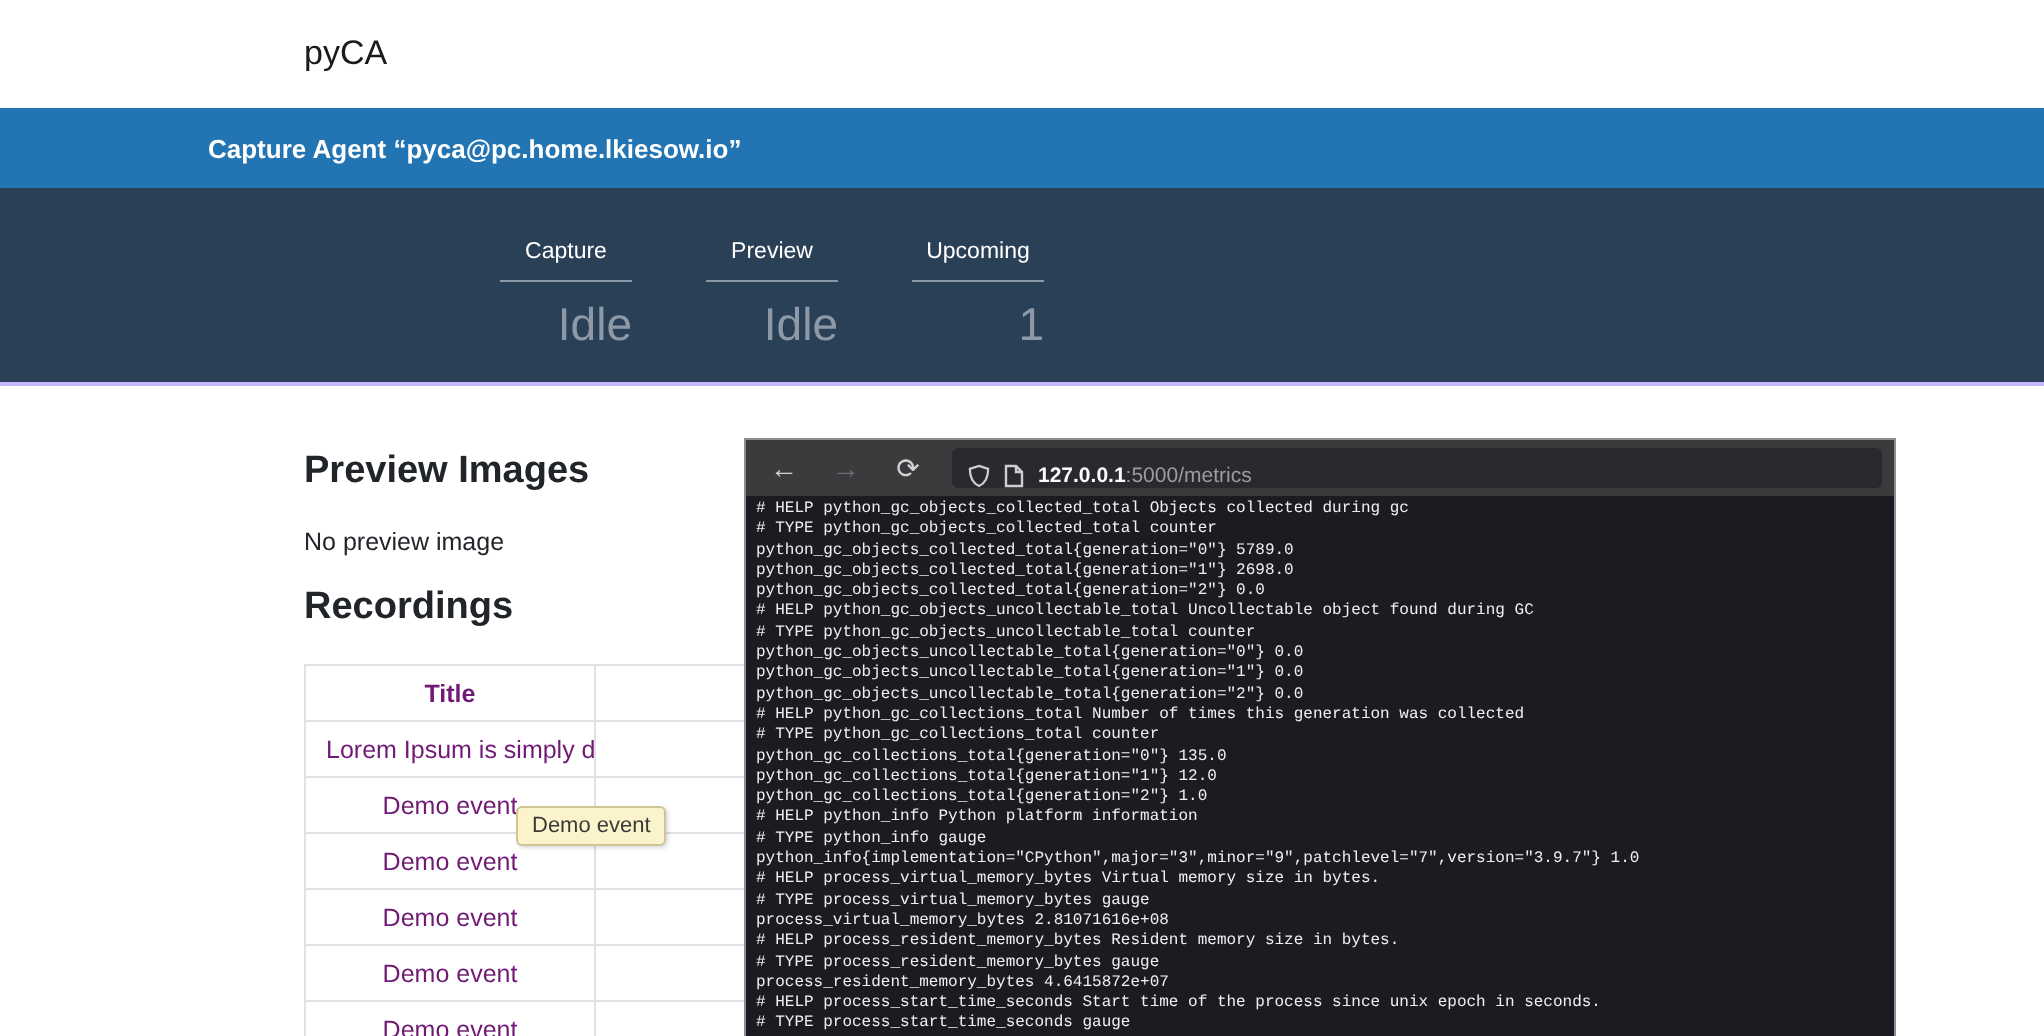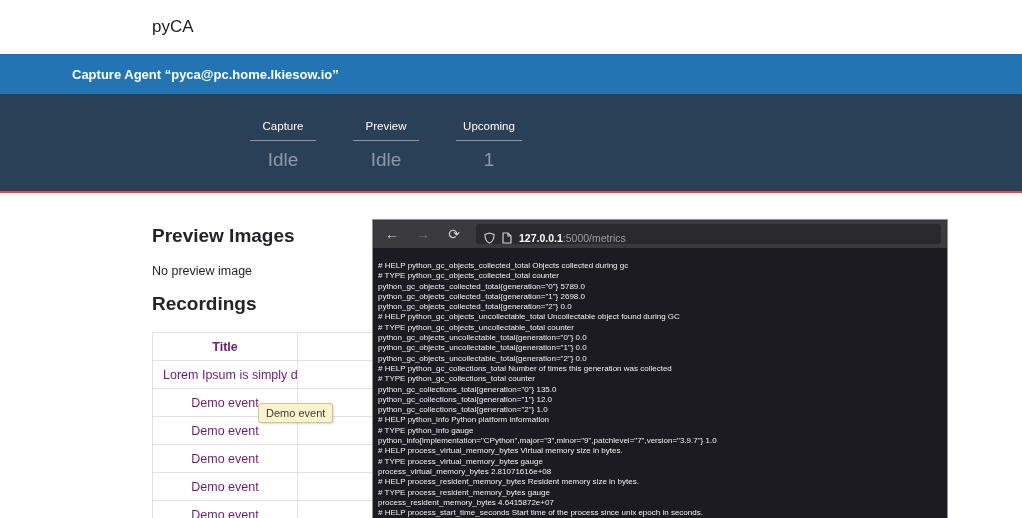--- a/index.html
+++ b/index.html
@@ -5,29 +5,29 @@
   * { margin:0; padding:0; box-sizing:border-box; }
   html,body { width:1022px; height:518px; overflow:hidden; background:#fff;
               font-family:"Liberation Sans", sans-serif; position:relative; }
 
   
   .navbar { height:54px; background:#ffffff; display:flex; align-items:center; padding-left:152px; }
   .brand  { font-weight:normal; font-size:17px; color:#1b1b1b; cursor:pointer; }
 
   
   .subheader { height:40px; background:#2274b2; color:#ffffff; display:flex; align-items:center;
-               padding-left:72px; font-weight:bold; font-size:13px; }
+               padding-left:104px; font-weight:bold; font-size:13px; }
 
   
-  .stats { height:99px; background:#2a4057; border-bottom:2px solid #ef4444; }
+  .stats { height:99px; background:#2a4057; border-bottom:2px solid #c4b5fd; }
   .stats-row { display:flex; gap:37px; padding-left:250px; padding-top:26px; }
   .stat { width:66px; text-align:center; }
   .stat-label { color:#ffffff; font-size:11.5px; padding-bottom:8px;
                 border-bottom:1px solid #8a97a5; }
-  .stat-value { color:#8d99a6; font-size:19px; padding-top:8px; }
+  .stat-value { color:#8d99a6; font-size:23px; padding-top:8px;text-align:right; }
 
   
   .content { padding-left:152px; }
   .content h2 { font-size:19px; font-weight:bold; color:#212529; }
   .heading-preview { margin-top:32px; }
   .empty-note { margin-top:17px; font-size:12.5px; color:#212529; }
   .heading-recordings { margin-top:15px; }
 
   table.recordings { border-collapse:collapse; table-layout:fixed; width:718px; margin-top:17px;
                      background:#fff; }
@@ -52,22 +52,22 @@
   .nav-icon { color:#d2d2d5; font-size:14px; line-height:1; width:18px; text-align:center;
               margin-right:13px; cursor:pointer; }
   .nav-icon.disabled { color:#6e6e72; }
   .urlbar { flex:1; height:20px; background:#2a2a2e; border-radius:3px; display:flex;
             align-items:flex-end; padding:0 8px; gap:7px; cursor:text; }
   .urlbar svg { flex:0 0 auto; }
   .url-text { font-size:10.5px; white-space:nowrap; }
   .url-host { color:#fbfbfe; font-weight:bold; }
   .url-path { color:#9b9ba1; font-weight:normal; }
 
-  .terminal { height:calc(100% - 28px); padding:13px 0 0 5px; overflow:hidden;
-              font-family:Liberation Sans, sans-serif; font-size:8px; line-height:10.3px;
+  .terminal { height:calc(100% - 28px); padding:2px 0 0 5px; overflow:hidden;
+              font-family:Liberation Mono, monospace; font-size:8px; line-height:10.3px;
               color:#f0f0f3; white-space:pre; }
 </style>
 </head>
 <body>
 
 <header class="navbar">
   <span class="brand">pyCA</span>
 </header>
 
 <div class="subheader">

